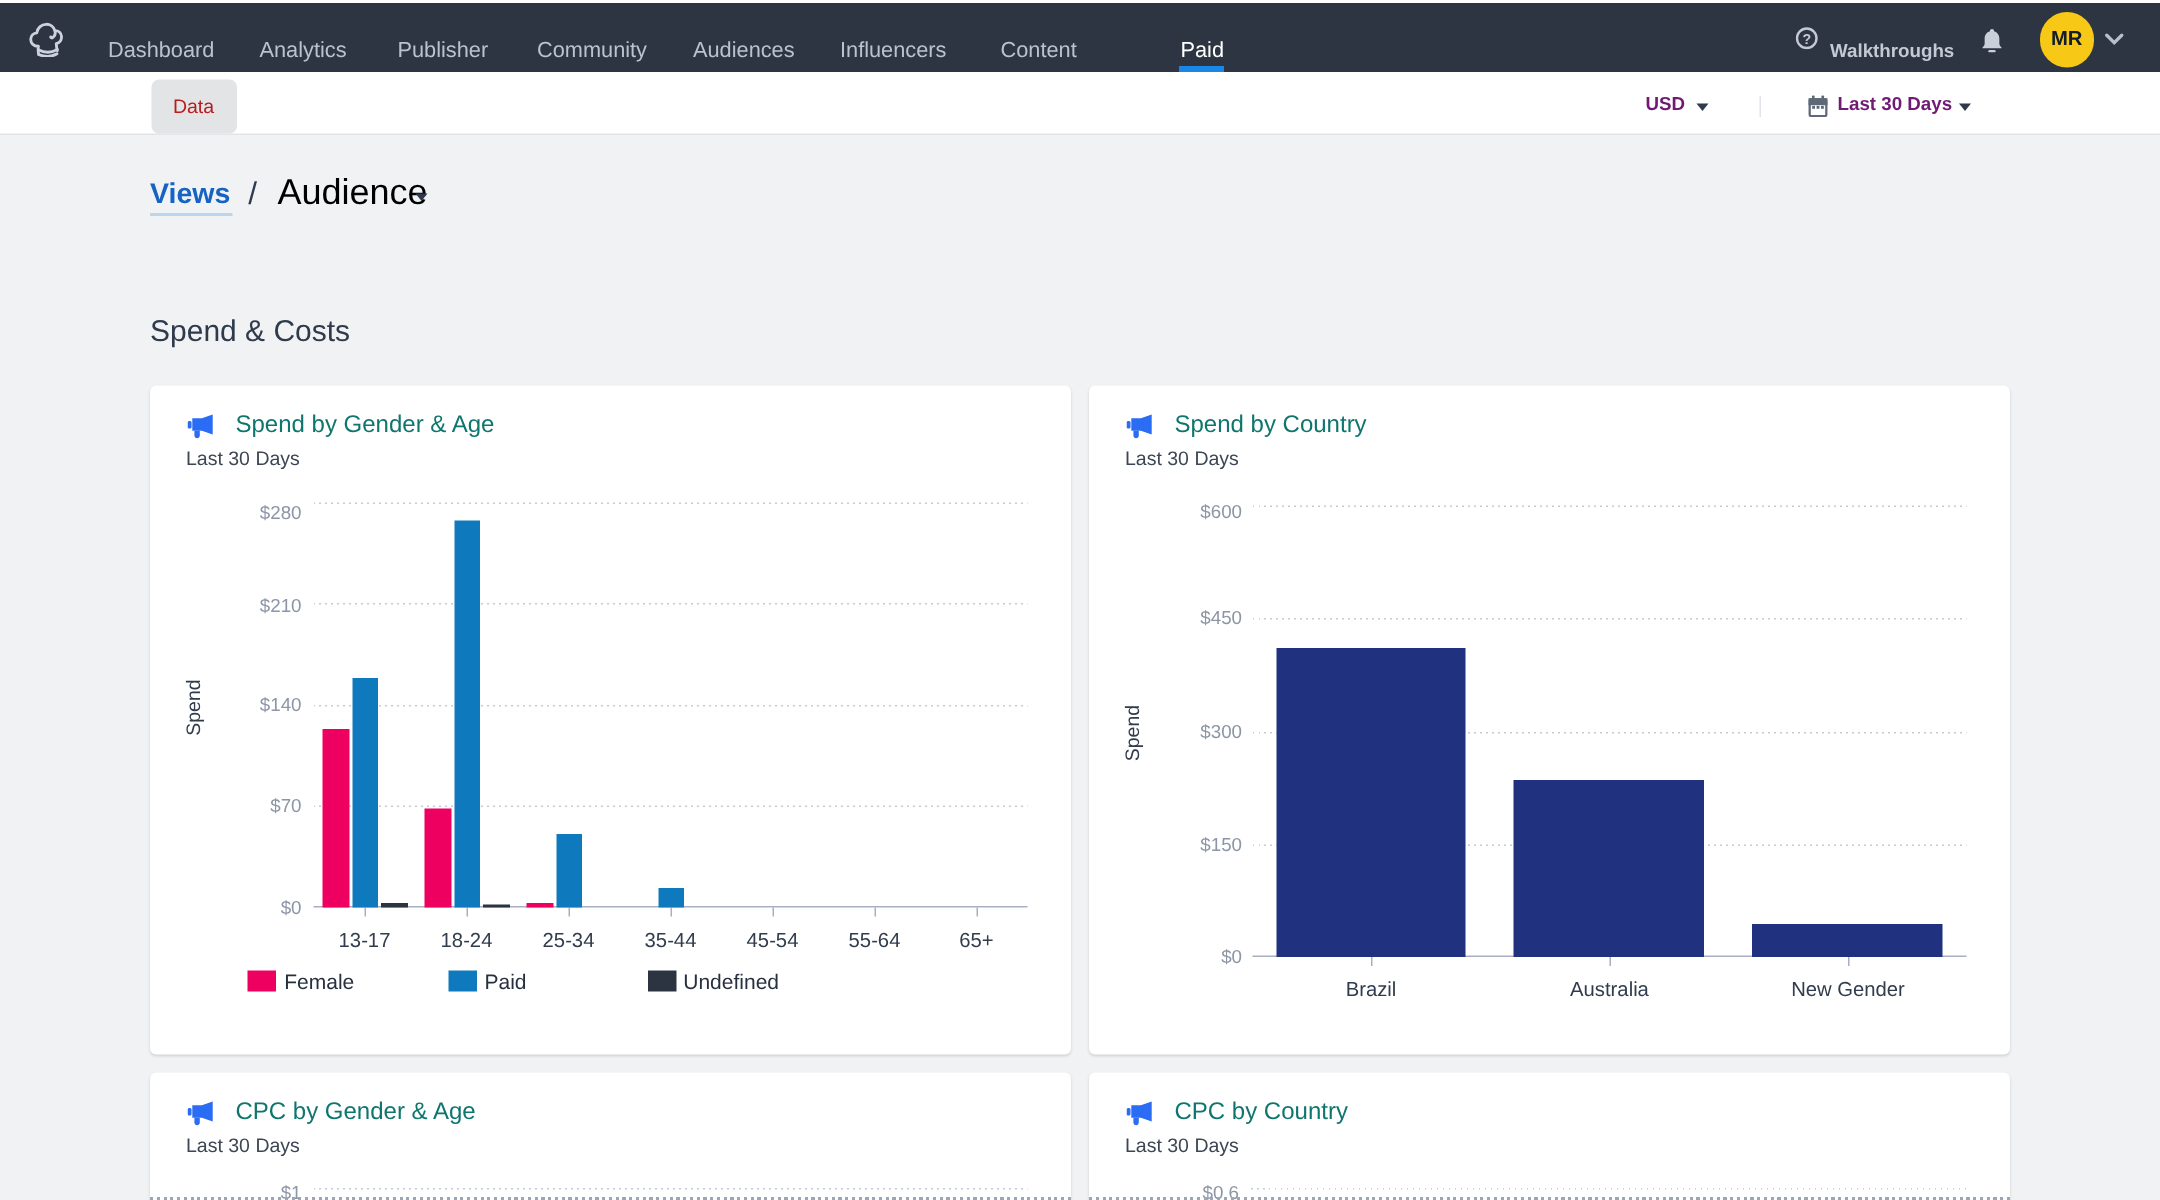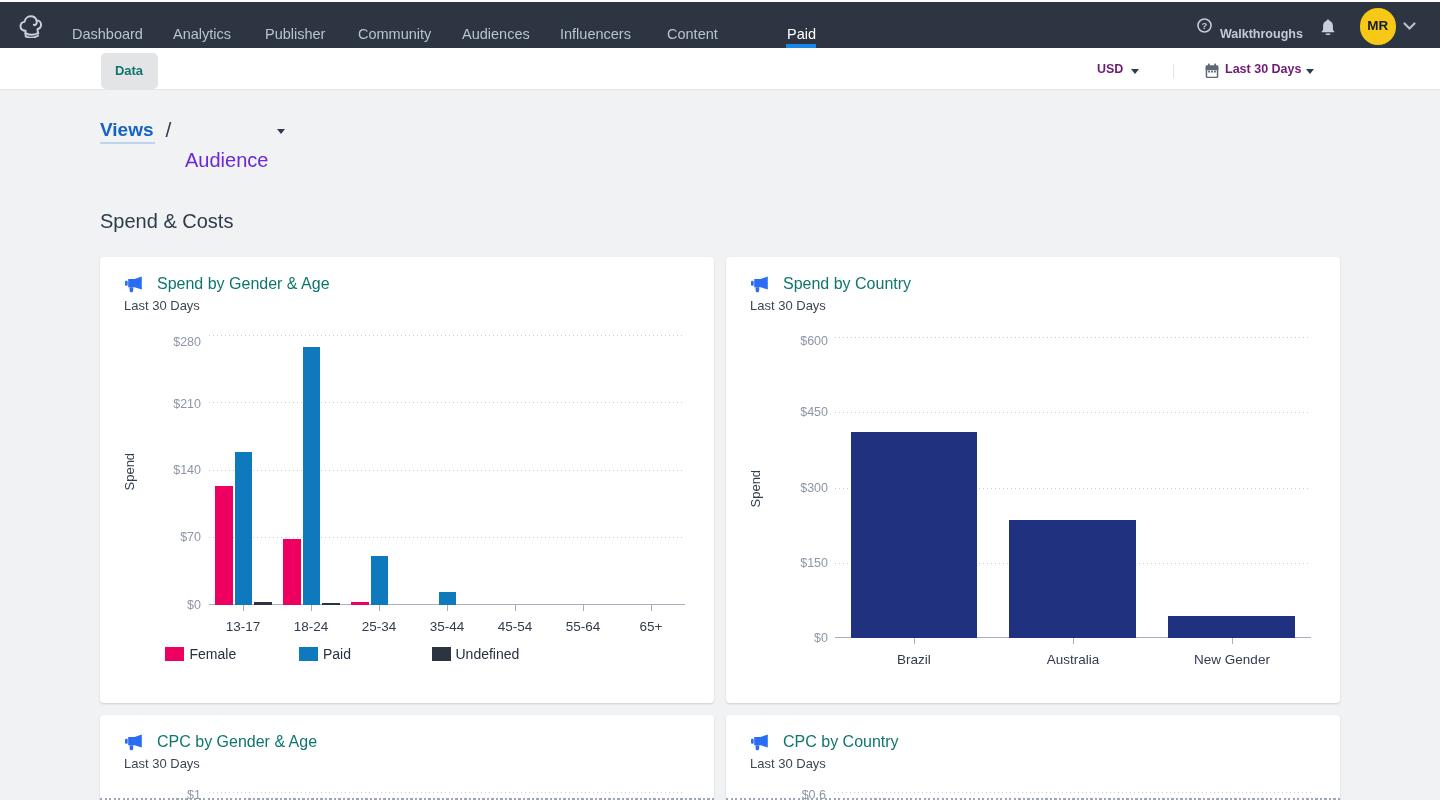--- a/index.html
+++ b/index.html
@@ -5,28 +5,28 @@
 * { margin:0; padding:0; box-sizing:border-box; }
 html,body { width:1440px; height:800px; overflow:hidden; background:#f1f2f4; font-family:"Liberation Sans", sans-serif; }
 .abs { position:absolute; }
 #topstrip { position:absolute; left:0; top:0; width:1440px; height:2px; background:#fdfdfd; }
 #nav { position:absolute; left:0; top:2px; width:1440px; height:45.5px; background:#2c3541; }
 .navitem { position:absolute; top:10px; height:42px; line-height:45.5px; font-size:14.5px; color:#b9c2cf; }
 .badge { position:absolute; top:14px; height:17.5px; line-height:18px; border-radius:3px; font-size:10px; font-weight:bold; letter-spacing:.3px; padding:0 4.5px;margin-top:36px; }
 #underline { position:absolute; left:786px; top:41.5px; width:30px; height:4px; background:#1a86e6; }
 #addbtn { position:absolute; left:1013px; top:8px; width:164px; height:28.5px; background:linear-gradient(#1c77d2,#0b63c3); border-radius:4px; color:#fff; font-size:12.5px; font-weight:bold; }
 #toolbar { position:absolute; left:0; top:47.5px; width:1440px; height:42.5px; background:#fff; border-bottom:1px solid #e2e4e8; }
-#databtn { position:absolute; left:100.5px; top:5.5px; width:57px; height:35.5px; background:#e3e4e6; border-radius:5px; color:#0f766e; font-weight:bold; font-size:13px; text-align:center; line-height:35.5px; }
+#databtn { position:absolute; left:100.5px; top:5.5px; width:57px; height:35.5px; background:#e3e4e6; border-radius:5px; color:#b91c1c; font-weight:normal; font-size:13px; text-align:center; line-height:35.5px; }
 .tbtext { position:absolute; top:0; height:42px; line-height:42px; font-size:12.5px; font-weight:bold; color:#701a75; }
 .caret { position:absolute; width:0; height:0; border-left:4.5px solid transparent; border-right:4.5px solid transparent; border-top:5px solid #2f3b4d; }
 #main { position:absolute; left:0; top:90px; width:1440px; height:710px; background:#f1f2f4; }
 #views { position:absolute; left:100px; top:121px; font-size:19px; line-height:17px; font-weight:bold; color:#1563c4; }
 #vunder { position:absolute; left:100px; top:141.5px; width:55px; height:2px; background:#bdd4ef; }
 #slash { position:absolute; left:165.5px; top:119.5px; font-size:21px; line-height:19px; color:#2f3b4d; }
-#audience { position:absolute; left:185px; top:120px; font-size:20px; line-height:18px; color:#6d28d9;margin-top:31px; }
+#audience { position:absolute; left:185px; top:120px; font-size:24px; line-height:18px; color:#000000; }
 #acaret { position:absolute; left:276.5px; top:129px; border-left:4.5px solid transparent; border-right:4.5px solid transparent; border-top:5.5px solid #2f3b4d; width:0; height:0; }
 #sectitle { position:absolute; left:100px; top:212px; font-size:20px; line-height:19px; font-weight:500; color:#2f3b4d; }
 .card { position:absolute; width:614px; background:#fff; border-radius:4px; box-shadow:0 1px 2px rgba(40,48,60,.18); }
 .cicon { position:absolute; left:25px; top:19.5px; }
 .ctitle { position:absolute; left:57px; top:17.5px; font-size:16px; line-height:20px; color:#0f766e; }
 .csub { position:absolute; left:24px; top:41px; font-size:13px; line-height:16px; color:#3c4654; }
 .plot { position:absolute; }
 .gline { position:absolute; left:0; width:100%; height:1px; background-image:repeating-linear-gradient(to right,#c6cad3 0 1px,transparent 1px 4px); }
 .axis { position:absolute; left:0; bottom:0; width:100%; height:1px; background:#a9aec1; }
 .tick { position:absolute; width:1px; height:6px; background:#a9aec1; }

